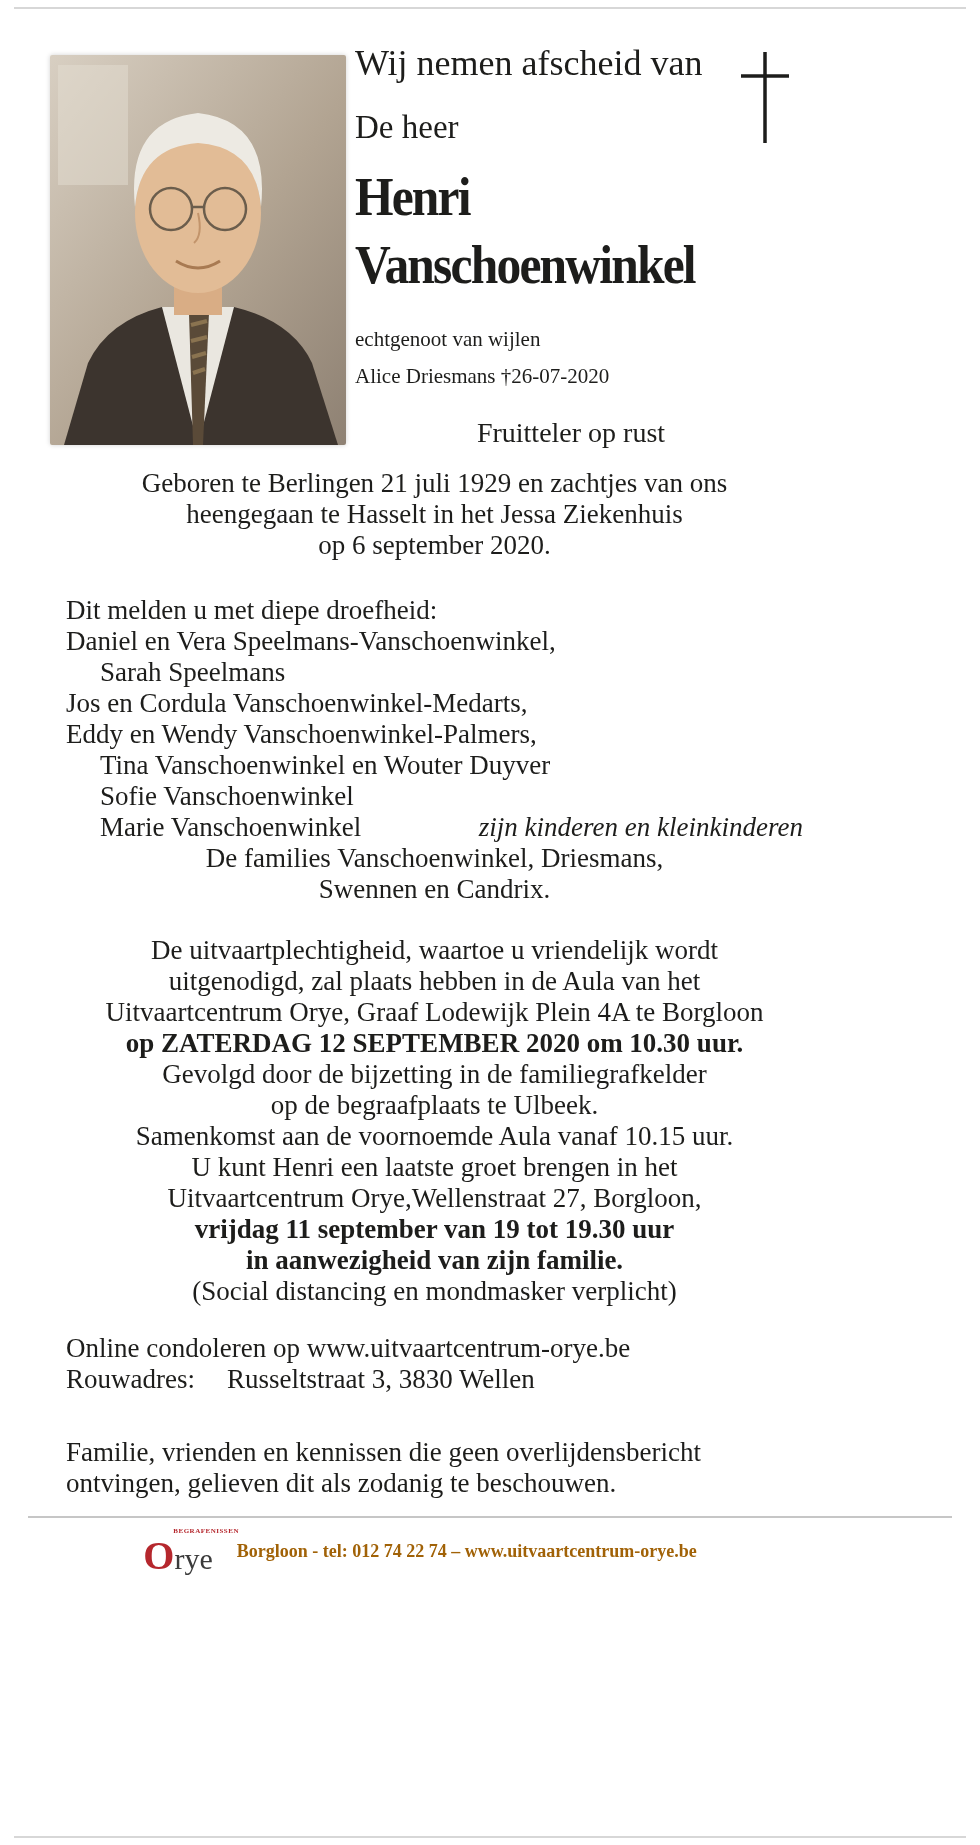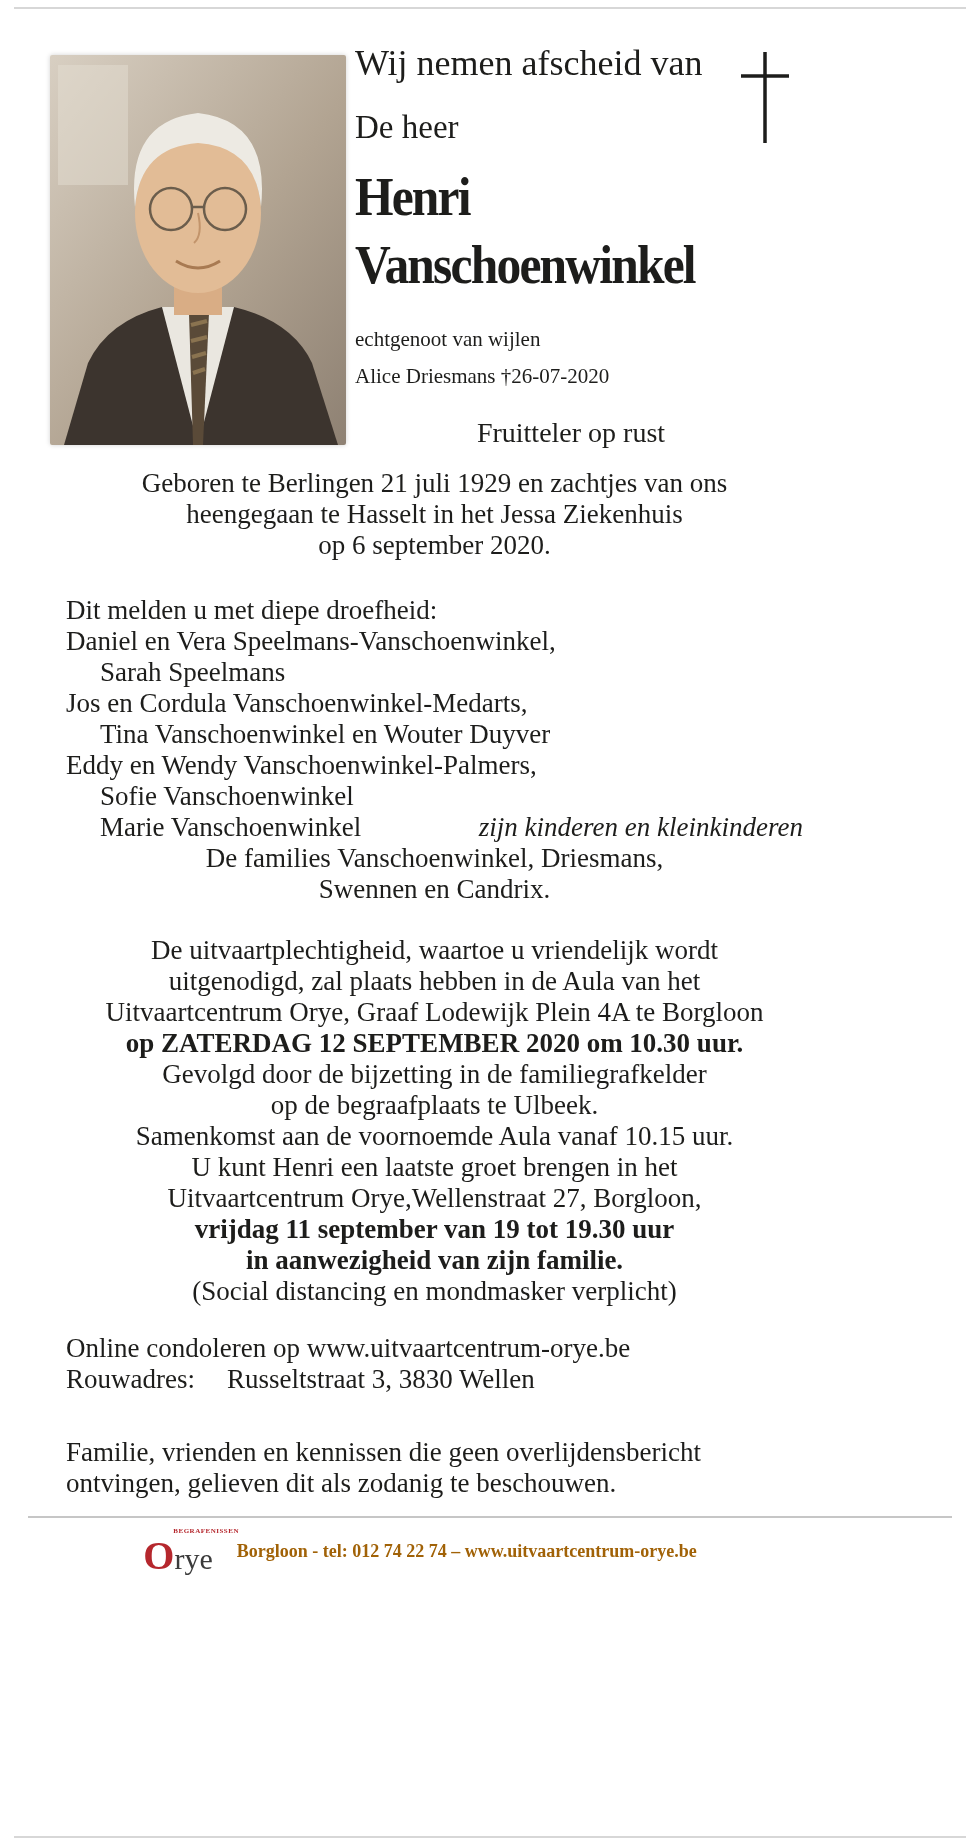--- a/index.html
+++ b/index.html
@@ -120,22 +120,22 @@
     <div>Geboren te Berlingen 21 juli 1929 en zachtjes van ons</div>
     <div>heengegaan te Hasselt in het Jessa Ziekenhuis</div>
     <div>op 6 september 2020.</div>
   </div>
 
   <div class="family">
     <div>Dit melden u met diepe droefheid:</div>
     <div class="member">Daniel en Vera Speelmans-Vanschoenwinkel,</div>
     <div class="member indent">Sarah Speelmans</div>
     <div class="member">Jos en Cordula Vanschoenwinkel-Medarts,</div>
+    <div class="member">Eddy en Wendy Vanschoenwinkel-Palmers,</div>
     <div class="member indent">Tina Vanschoenwinkel en Wouter Duyver</div>
-    <div class="member">Eddy en Wendy Vanschoenwinkel-Palmers,</div>
     <div class="member indent">Sofie Vanschoenwinkel</div>
     <div class="member-row">
       <span>Marie Vanschoenwinkel</span>
       <span class="relation">zijn kinderen en kleinkinderen</span>
     </div>
     <div class="centered">De families Vanschoenwinkel, Driesmans,</div>
     <div class="centered">Swennen en Candrix.</div>
   </div>
 
   <div class="ceremony centered">

